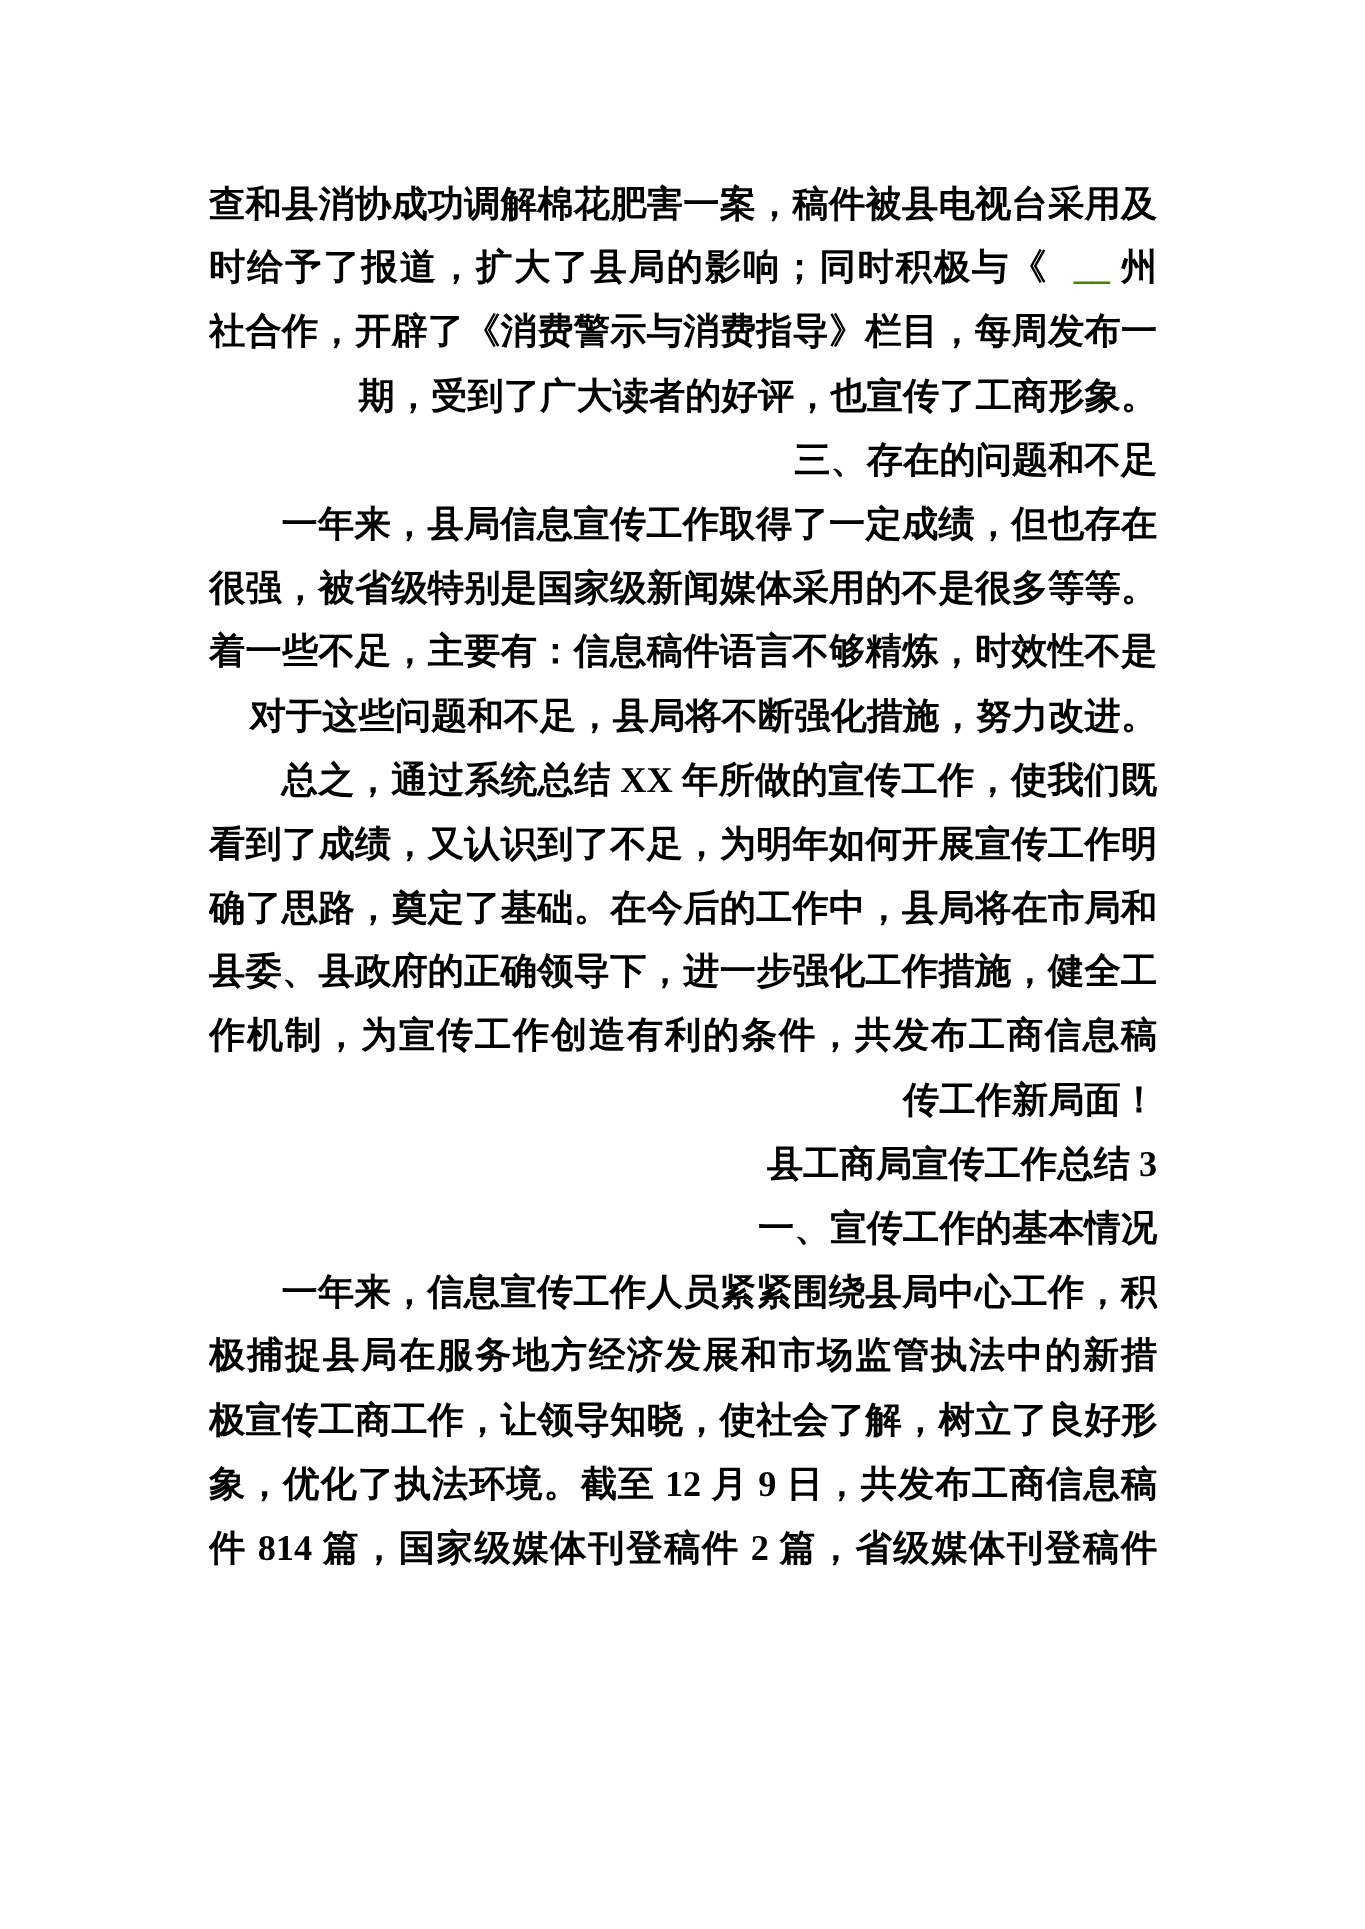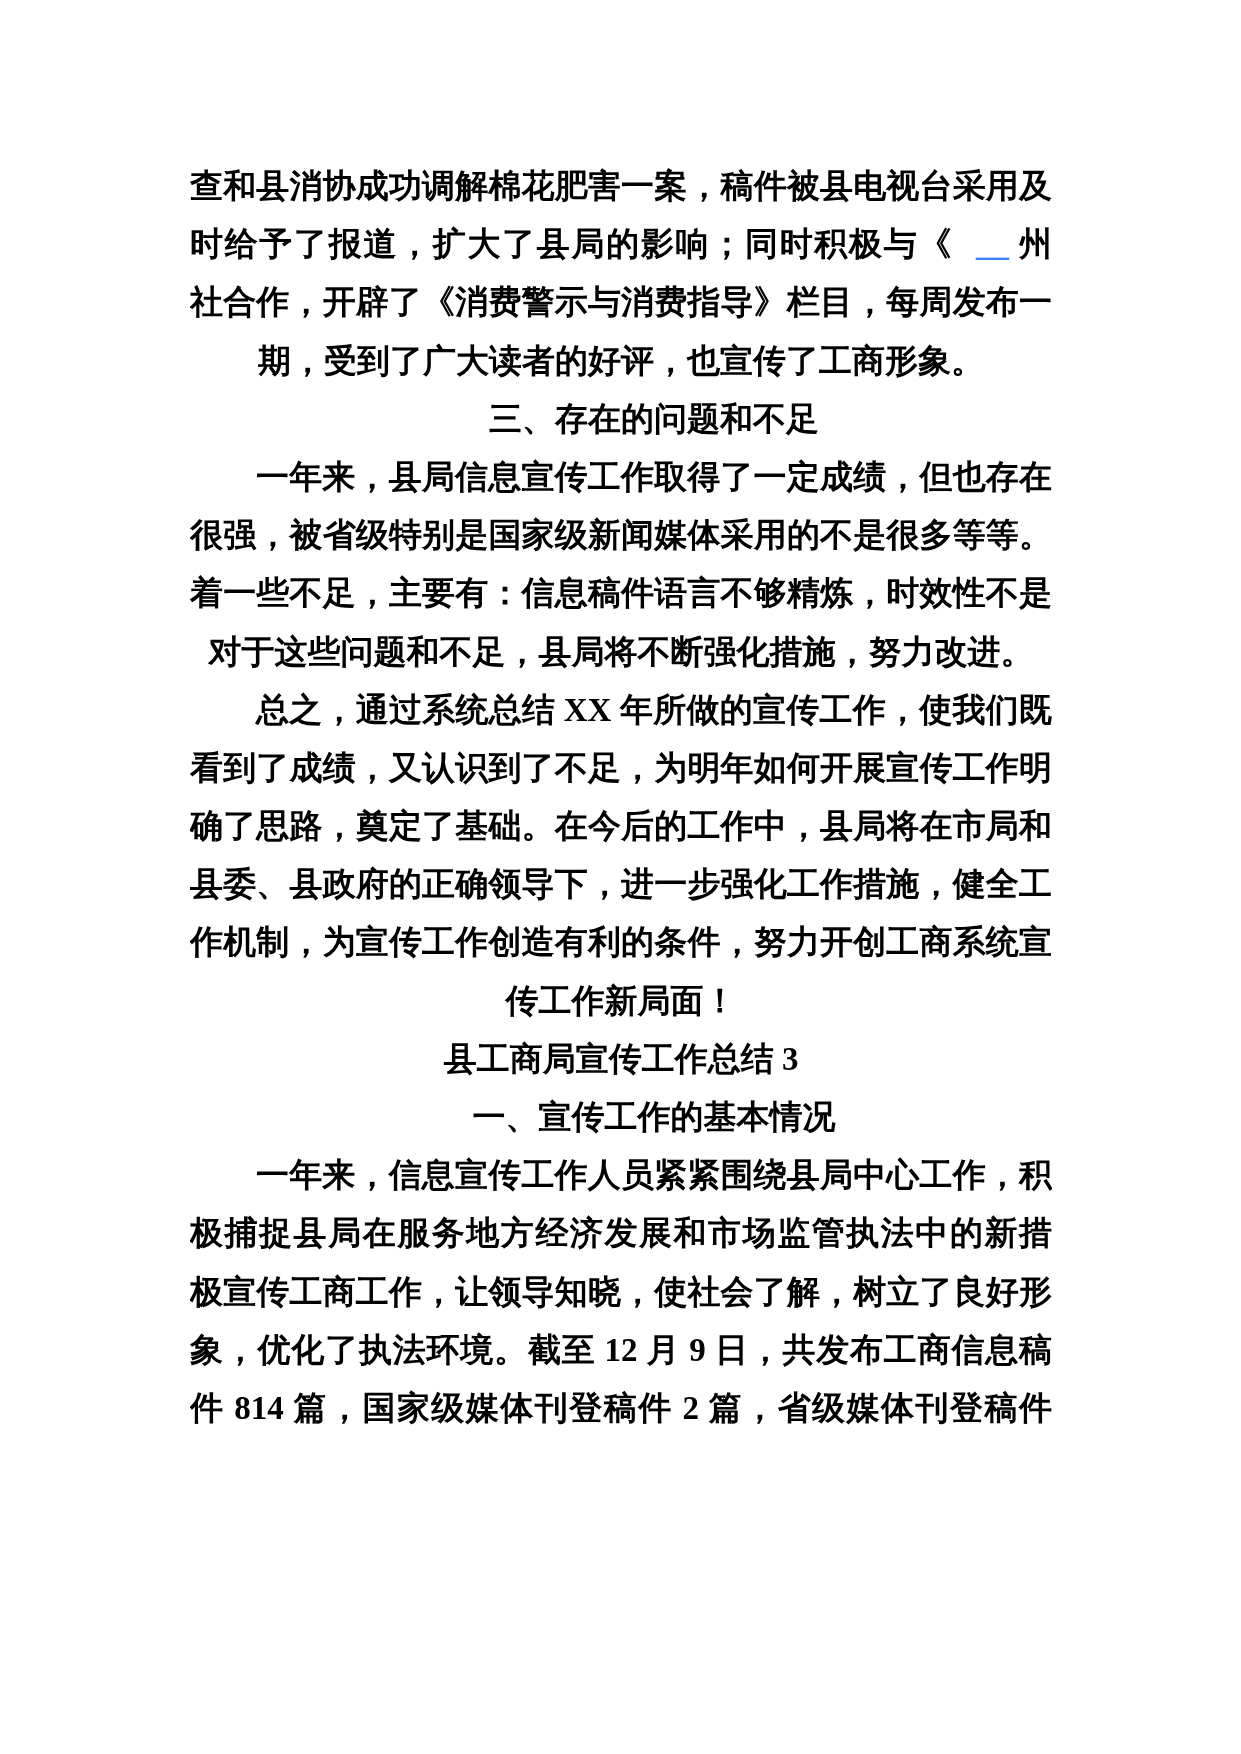--- a/index.html
+++ b/index.html
@@ -23,32 +23,32 @@
     top: 157px;
     width: 862px;
     font-size: 33px;
     line-height: 58.2px;
     color: #000000;
   }
   .line {
     height: 58.2px;
     overflow: hidden;
     white-space: pre-wrap;
-    text-align: center;
+    text-align: right;
   }
   .line.justify {
     text-align: justify;
     text-align-last: justify;
     text-justify: inter-character;
   }
   .line.indent {
     padding-left: 66px;
   }
   .blank {
-    color: #3b82f6;
+    color: #4d7c0f;
     margin-left: 23px;
   }
 </style>
 </head>
 <body>
 
 <div class="page">
   <div class="text-block">
       <div class="line justify"><span class="">查和县消协成功调解棉花肥害一案，稿件被县电视台采用及</span></div>
       <div class="line justify"><span class="">时给予了报道，扩大了县局的影响；同时积极与《</span><span class="blank">__</span><span class=""> 州报》</span></div>
@@ -56,21 +56,21 @@
       <div class="line"><span class="">期，受到了广大读者的好评，也宣传了工商形象。</span></div>
       <div class="line indent"><span class="">三、存在的问题和不足</span></div>
       <div class="line indent justify"><span class="">一年来，县局信息宣传工作取得了一定成绩，但也存在</span></div>
       <div class="line justify"><span class="">很强，被省级特别是国家级新闻媒体采用的不是很多等等。</span></div>
       <div class="line justify"><span class="">着一些不足，主要有：信息稿件语言不够精炼，时效性不是</span></div>
       <div class="line"><span class="">对于这些问题和不足，县局将不断强化措施，努力改进。</span></div>
       <div class="line indent justify"><span class="">总之，通过系统总结 XX 年所做的宣传工作，使我们既</span></div>
       <div class="line justify"><span class="">看到了成绩，又认识到了不足，为明年如何开展宣传工作明</span></div>
       <div class="line justify"><span class="">确了思路，奠定了基础。在今后的工作中，县局将在市局和</span></div>
       <div class="line justify"><span class="">县委、县政府的正确领导下，进一步强化工作措施，健全工</span></div>
-      <div class="line justify"><span class="">作机制，为宣传工作创造有利的条件，努力开创工商系统宣</span></div>
+      <div class="line justify"><span class="">作机制，为宣传工作创造有利的条件，共发布工商信息稿</span></div>
       <div class="line"><span class="">传工作新局面！</span></div>
       <div class="line"><span class="">县工商局宣传工作总结 3</span></div>
       <div class="line indent"><span class="">一、宣传工作的基本情况</span></div>
       <div class="line indent justify"><span class="">一年来，信息宣传工作人员紧紧围绕县局中心工作，积</span></div>
       <div class="line justify"><span class="">极捕捉县局在服务地方经济发展和市场监管执法中的新措</span></div>
       <div class="line justify"><span class="">极宣传工商工作，让领导知晓，使社会了解，树立了良好形</span></div>
       <div class="line justify"><span class="">象，优化了执法环境。截至 12 月 9 日，共发布工商信息稿</span></div>
       <div class="line justify"><span class="">件 814 篇，国家级媒体刊登稿件 2 篇，省级媒体刊登稿件 23</span></div>
     </div>
 </div>

